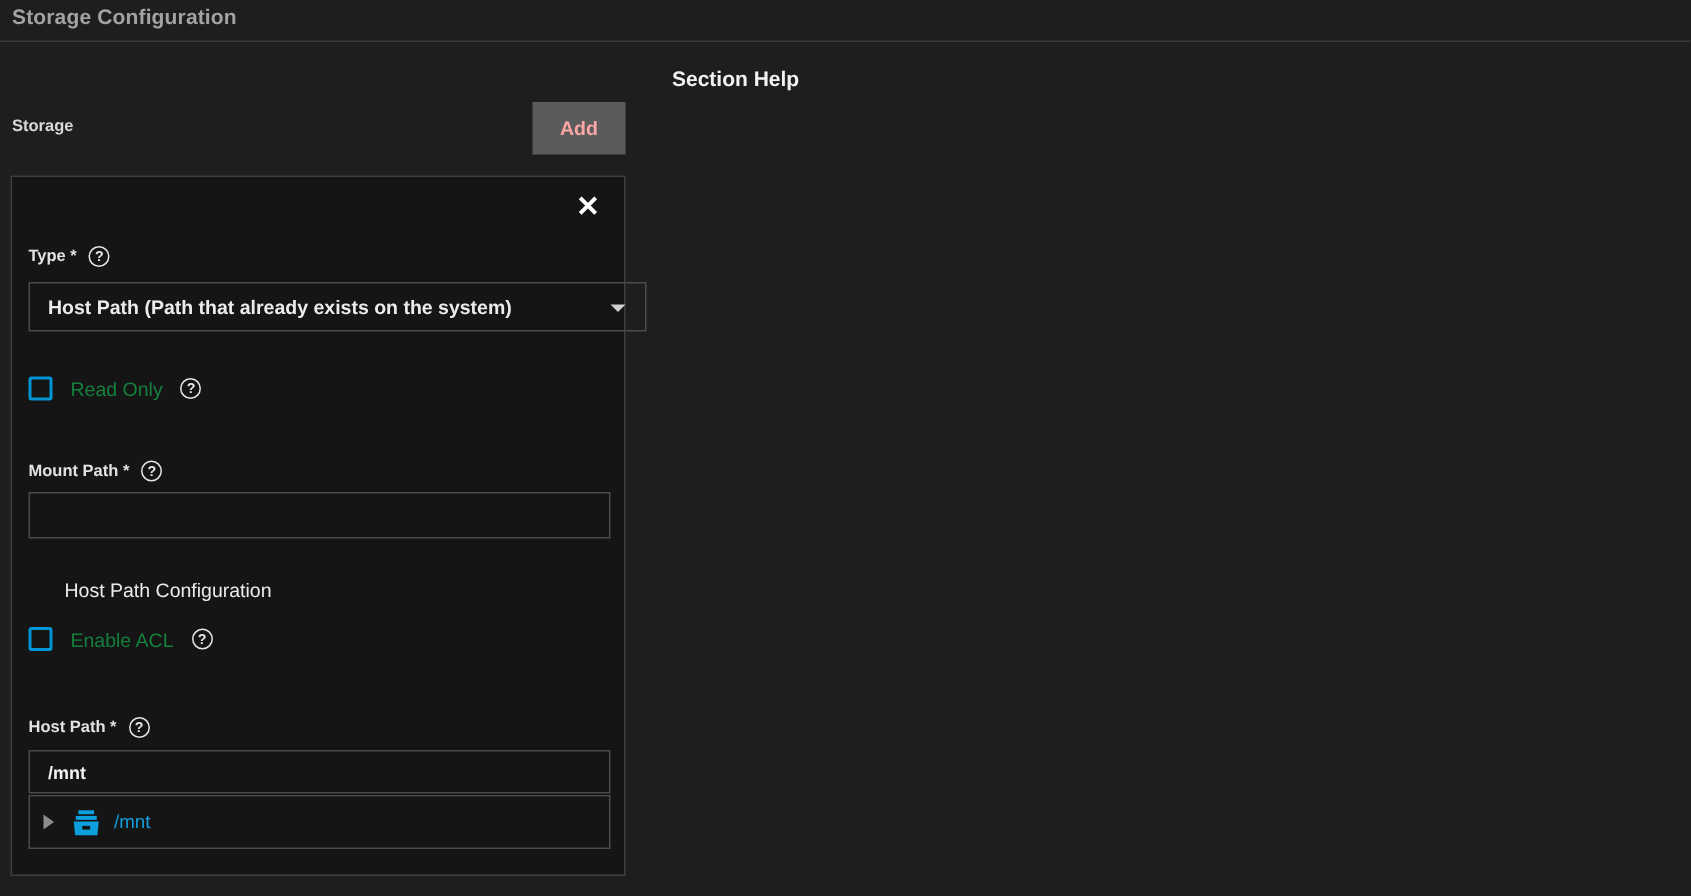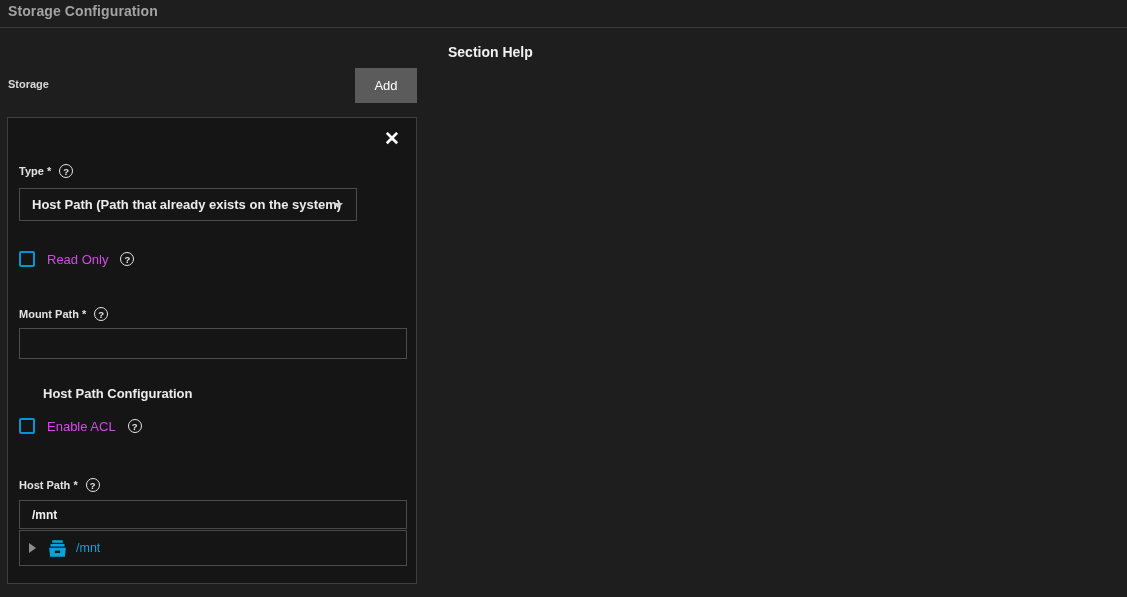--- a/index.html
+++ b/index.html
@@ -24,23 +24,23 @@
     background: #3a3a3a;
   }
 
   
   .storage-label {
     position: absolute; left: 8px; top: 78px;
     font-size: 11px; font-weight: 600; color: #d8d8d8;
   }
   .add-btn {
     position: absolute; left: 355px; top: 68px; width: 62px; height: 35px;
-    background: #5b5b5b; border: none; color: #ffffff;
+    background: #5b5b5b; border: none; color: #fca5a5;
     font-family: "Liberation Sans", sans-serif;
-    font-size: 13px; font-weight: 400; cursor: pointer;
+    font-size: 13px; font-weight: 700; cursor: pointer;
     display: flex; align-items: center; justify-content: center;
   }
 
   
   .section-help { position: absolute; left: 448px; top: 44px; width: 420px; }
   .section-help-title { font-size: 14px; font-weight: 700; color: #f2f2f2; }
   .section-help-body { margin-top: 8px; font-size: 13.5px; font-weight: 400; color: #eaeaea; }
 
   
   .panel {
@@ -60,21 +60,21 @@
   }
   .field-label { font-size: 11px; font-weight: 700; color: #e2e2e2; }
   .help-icon {
     width: 14px; height: 14px; border-radius: 50%;
     border: 1.5px solid #e6e6e6; color: #e6e6e6;
     font-size: 9.5px; font-weight: 700; line-height: 13px; text-align: center;
     display: inline-block; flex: 0 0 auto;
   }
 
   .select-box {
-    position: absolute; left: 11px; top: 70px; width: 338px; height: 33px;
+    position: absolute; left: 11px; top: 70px; width: 412px; height: 33px;
     border: 1px solid #4b4b4b; background: transparent;
     display: flex; align-items: center; cursor: pointer;
   }
   .select-value {
     padding-left: 12px; font-size: 13px; font-weight: 600; color: #ececec;
     white-space: nowrap;
   }
   .select-caret {
     position: absolute; right: 13px; top: 14px;
     width: 0; height: 0;
@@ -84,32 +84,32 @@
 
   .checkbox-row {
     position: absolute; left: 11px;
     display: flex; align-items: center; gap: 12px;
   }
   .checkbox {
     width: 16px; height: 16px; border: 2px solid #0095d5;
     border-radius: 2px; background: transparent; cursor: pointer;
     flex: 0 0 auto;
   }
-  .checkbox-label { font-size: 13px; font-weight: 500; color: #d946ef; }
+  .checkbox-label { font-size: 13px; font-weight: 500; color: #15803d; }
 
   .text-input {
     position: absolute; left: 11px; width: 388px;
     background: transparent; border: 1px solid #4b4b4b;
     color: #f2f2f2; font-family: "Liberation Sans", sans-serif;
     font-size: 12px; font-weight: 700; padding: 0 12px; outline: none;
   }
 
   .subheading {
     position: absolute; left: 11px; top: 268px;
-    font-size: 13px; font-weight: 700; color: #ececec; padding-left: 24px;
+    font-size: 13px; font-weight: 400; color: #ececec; padding-left: 24px;
   }
 
   .tree-box {
     position: absolute; left: 11px; top: 412px; width: 388px; height: 36px;
     border: 1px solid #4b4b4b;
     display: flex; align-items: center; cursor: pointer;
   }
   .tree-expand {
     margin-left: 9px;
     width: 0; height: 0;

